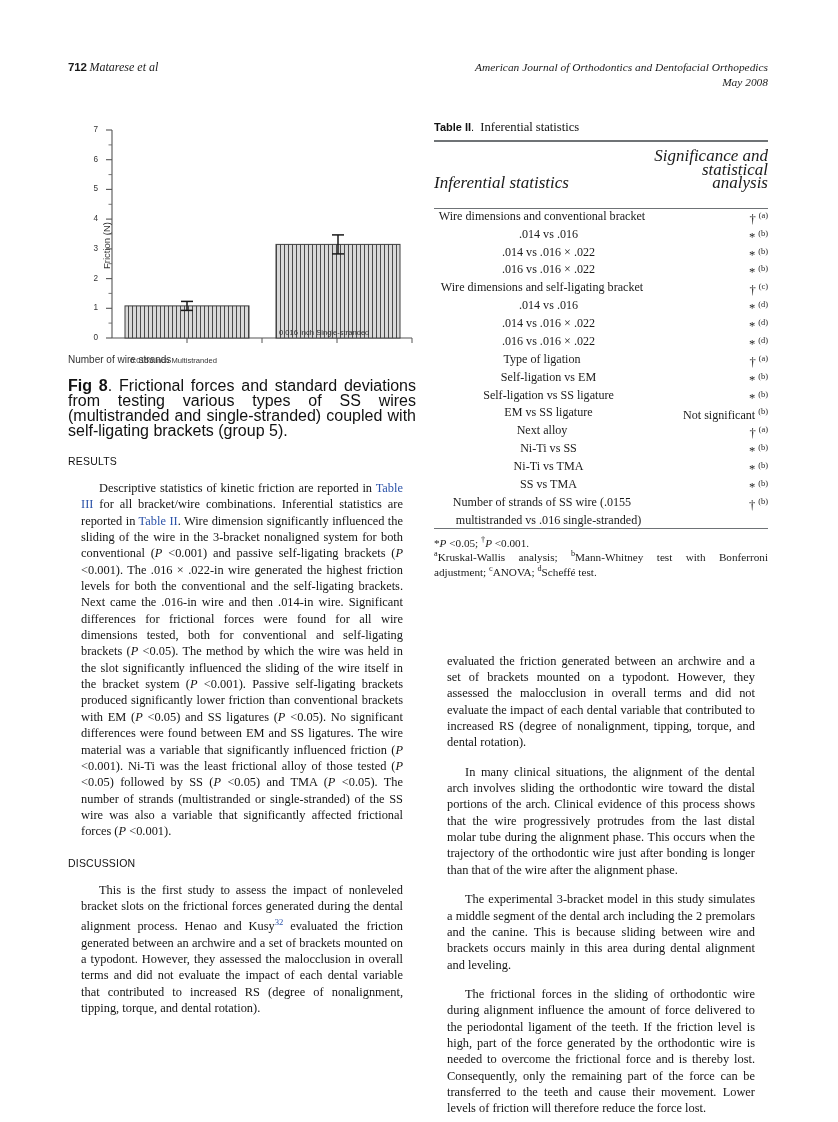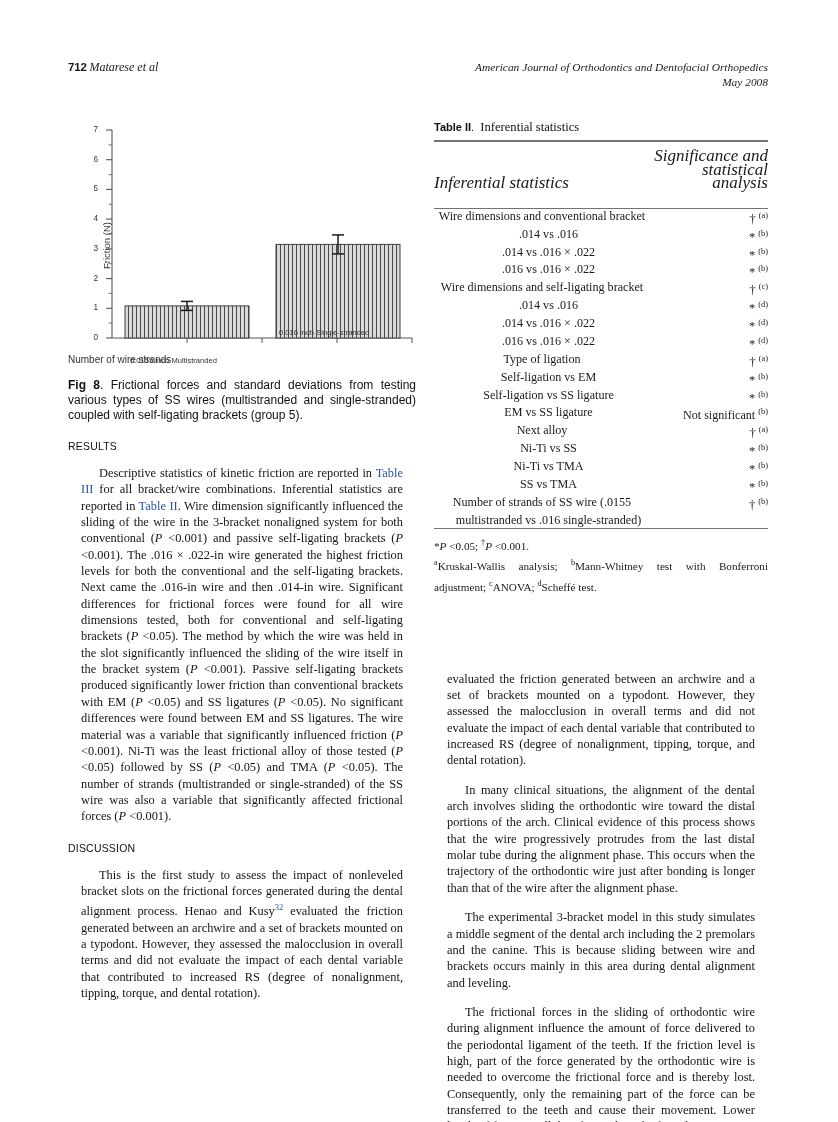--- a/index.html
+++ b/index.html
@@ -113,21 +113,21 @@
     font-size: 8.2px;
     color: #333;
     text-align: right;
     width: 18px;
   }
 
   
   .fig-caption {
     margin-top: 8px;
     font-family: "Liberation Sans", sans-serif;
-    font-size: 12px;
+    font-size: 16px;
     line-height: 15px;
     text-align: justify;
     color: #111;
   }
   .fig-caption .fignum { font-weight: bold; }
 
   
   .sect-head {
     font-family: "Liberation Sans", sans-serif;
     font-weight: normal;
@@ -191,21 +191,21 @@
   td.c-sig { text-align: right; white-space: nowrap; }
   td.c-sig .mk { font-size: 12.6px; }
   td.c-sig sup { font-size: 8.4px; }
   .tbody-pad-top td { padding-top: 5px; }
   .tbody-pad-bot td { padding-bottom: 5px; }
 
   .tbl-notes {
     margin-top: 5px;
     font-family: "Liberation Serif", serif;
     font-size: 11.2px;
-    line-height: 17px;
+    line-height: 12px;
     text-align: justify;
   }
   .tbl-notes sup { font-size: 8.2px; }
   .tbl-notes .ital { font-style: italic; }
 </style>
 </head>
 <body>
 
 <div class="page">
 

